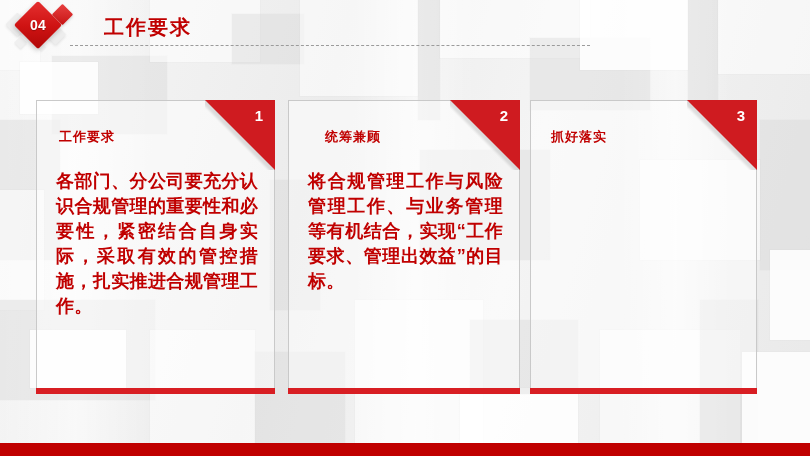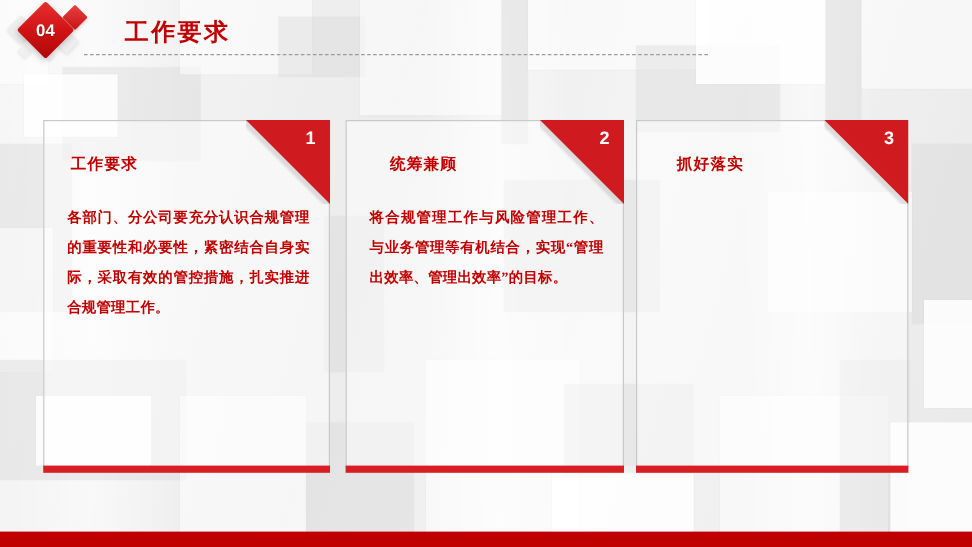--- a/index.html
+++ b/index.html
@@ -201,34 +201,33 @@
     left: 22px;
     top: 27px;
     font-size: 13px;
     font-weight: bold;
     color: #c00000;
     letter-spacing: 1px;
     line-height: 18px;
     white-space: nowrap;
   }
   .card-2 .card-title { left: 36px; }
-  .card-3 .card-title { left: 33px; }
+  .card-3 .card-title { left: 20px; }
 
   .card-body {
     position: absolute;
     left: 19px;
     right: 16px;
     top: 68px;
-    font-size: 12px;
+    font-size: 18px;
     font-weight: bold;
     color: #c00000;
     line-height: 25px;
     letter-spacing: 0.2px;
     text-align: justify;
-    font-family: Liberation Serif, serif;
   }
   .card-3 .card-body { top: 62px; }
 
   .card-bottombar {
     position: absolute;
     left: -1px;
     right: -1px;
     bottom: -5px;
     height: 6px;
     background: #d81e23;
@@ -312,21 +311,21 @@
     <div class="card-bottombar"></div>
   </div>
 
   <div class="card card-2">
     <div class="card-corner">
       <div class="tri-shadow"></div>
       <div class="tri"></div>
     </div>
     <div class="card-corner-num">2</div>
     <div class="card-title">统筹兼顾</div>
-    <div class="card-body">将合规管理工作与风险管理工作、与业务管理等有机结合，实现“管理出效率、管理出效率”的目标。</div>
+    <div class="card-body">将合规管理工作与风险管理工作、与业务管理等有机结合，实现“工作要求、管理出效益”的目标。</div>
     <div class="card-bottombar"></div>
   </div>
 
   <div class="card card-3">
     <div class="card-corner">
       <div class="tri-shadow"></div>
       <div class="tri"></div>
     </div>
     <div class="card-corner-num">3</div>
     <div class="card-title">抓好落实</div>

